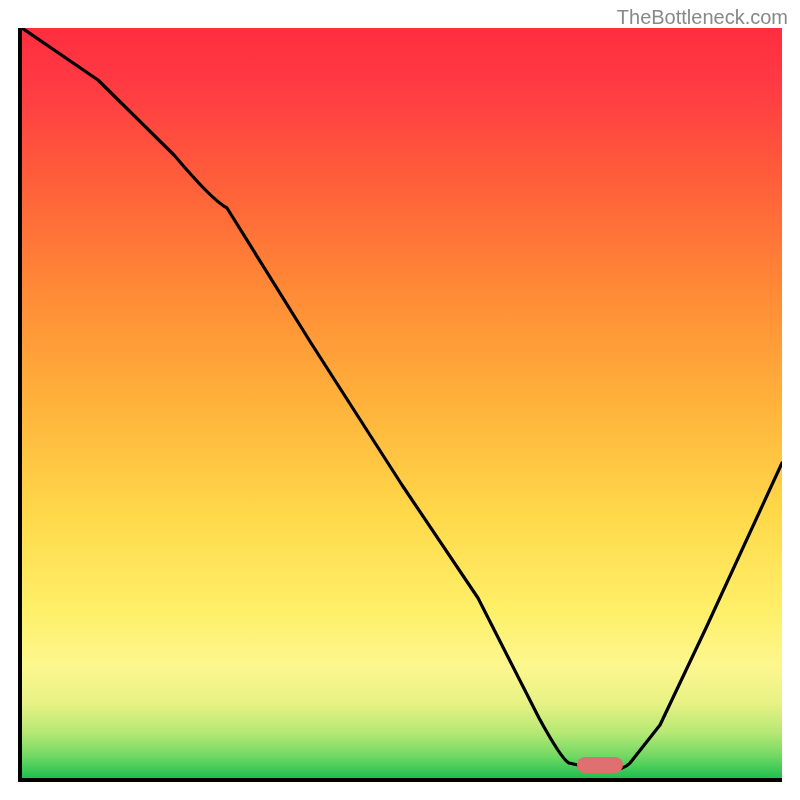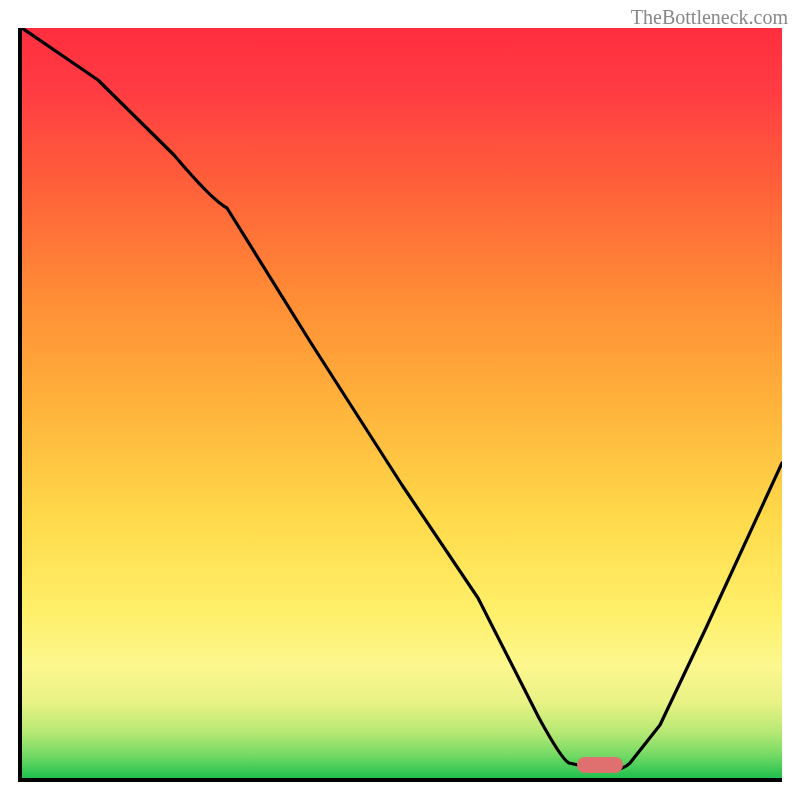--- a/index.html
+++ b/index.html
@@ -14,21 +14,21 @@
     position: relative;
     width: 800px;
     height: 800px;
   }
   .watermark {
     position: absolute;
     top: 6px;
     right: 12px;
     font-size: 20px;
     color: #888;
-    font-family: Liberation Serif, serif;
+    font-family: Liberation Sans, sans-serif;
     z-index: 10;
   }
   .chart-frame {
     position: absolute;
     left: 18px;
     top: 28px;
     width: 764px;
     height: 754px;
     border-left: 4px solid black;
     border-bottom: 4px solid black;

